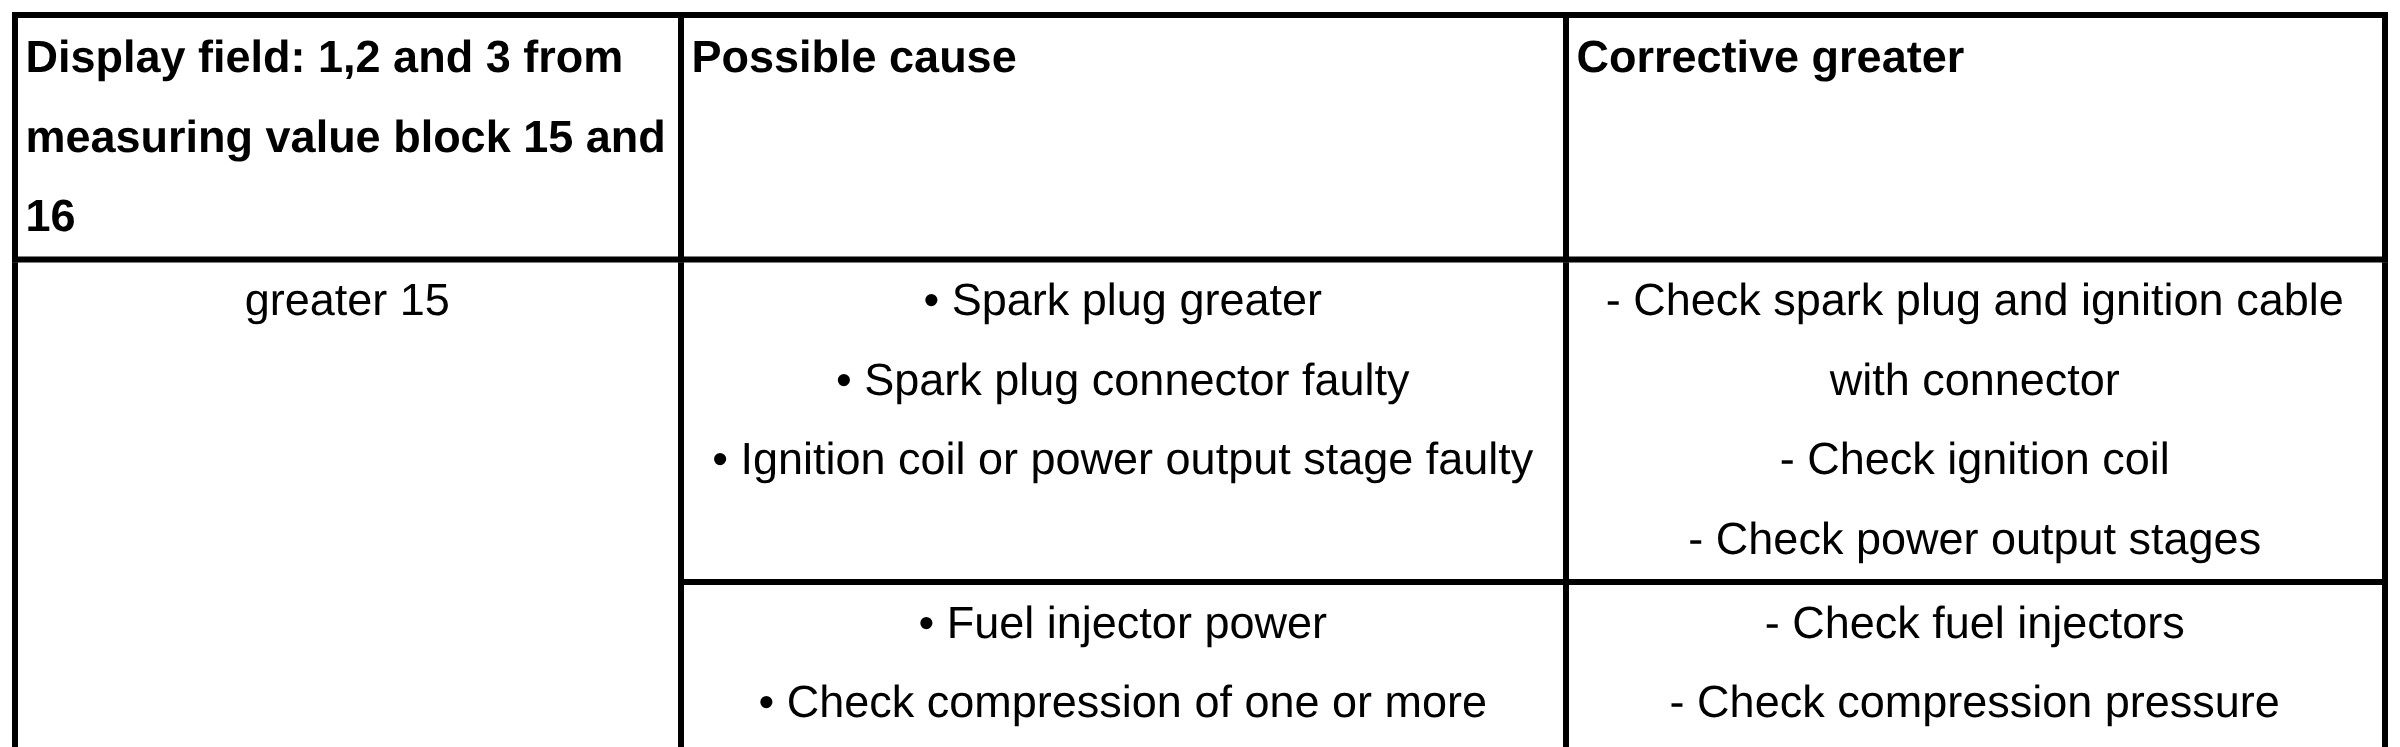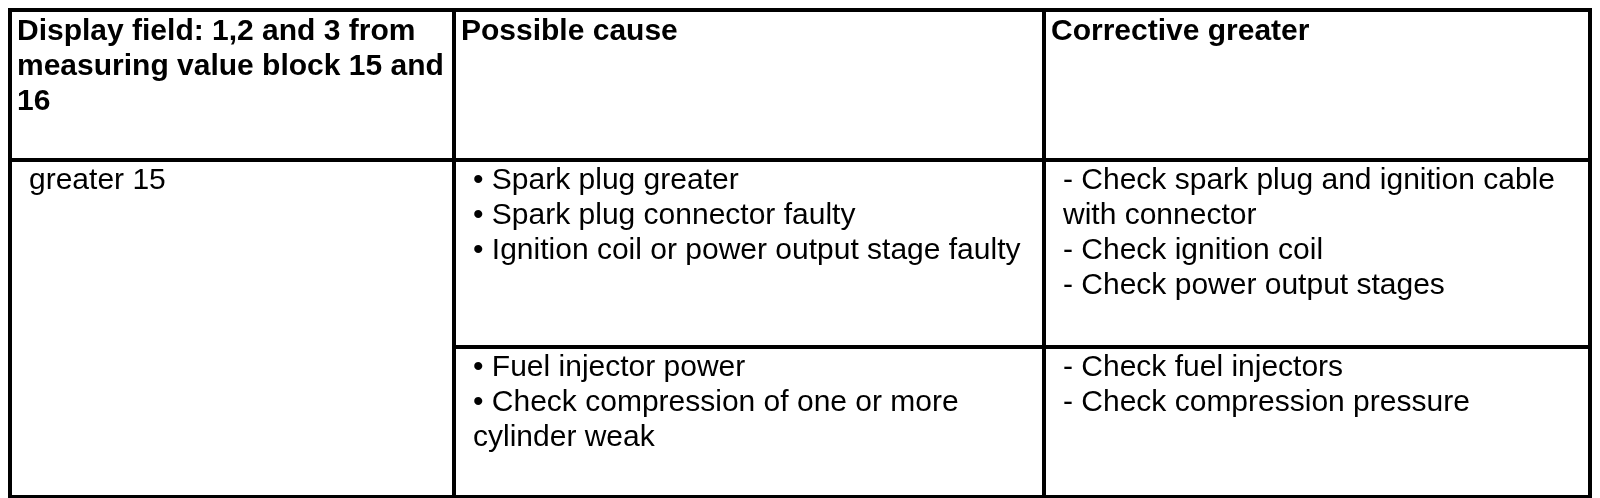--- a/index.html
+++ b/index.html
@@ -34,21 +34,21 @@
     border-collapse: collapse;
     table-layout: fixed;
     background: #ffffff;
   }
 
   table.fault-table td {
     border: 4px solid #000000;
     vertical-align: top;
     padding: 0px 6px 0px 5px;
     font-size: 30px;
-    line-height: 35px;
+    line-height: 53px;
     font-weight: normal;
     background: #ffffff;
   }
 
   
   col.c1 { width: 444px; }
   col.c2 { width: 590px; }
   col.c3 { width: 546px; }
 
   
@@ -59,24 +59,25 @@
   }
   td.head-left   { text-align: left;   }
   td.head-center { text-align: left; }
 
   
   tr.body-row td { vertical-align: top; }
   td.cell-keyval { height: 329px; }
   td.cell-list-a { height: 183px; }
   td.cell-list-b { height: 146px; }
   .line {
-    margin: 12px;
+    margin: 0;
     padding: 0;
     white-space: pre-wrap;
     word-break: normal;
+    text-align: center;
   }
 
   
   .tight { margin-top: -1px; }
 </style>
 </head>
 <body>
 
 <div class="sheet">
 

